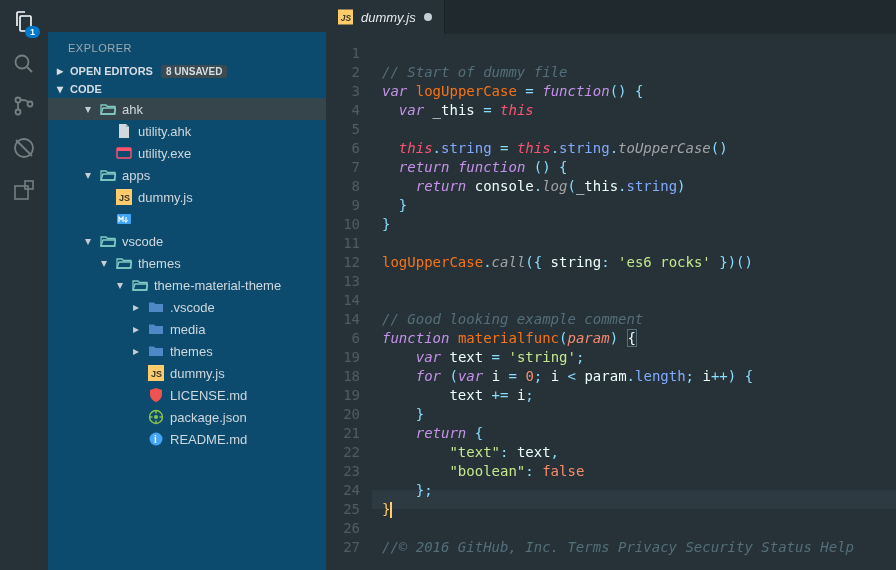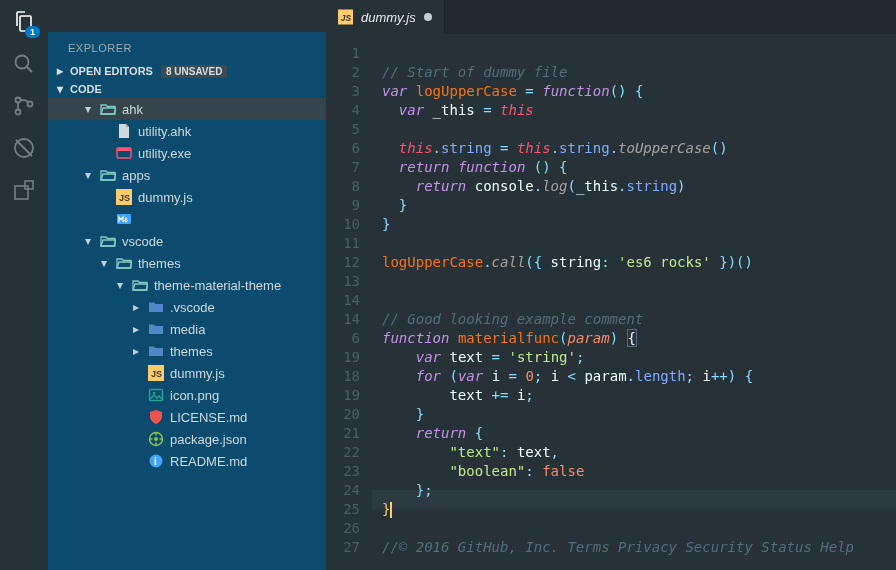--- a/index.html
+++ b/index.html
@@ -254,32 +254,20 @@
             <text x="3" y="12" font-size="9" font-family="sans-serif" font-weight="700" fill="#39362a">JS</text>
           </svg>
         </span>
         <span class="tree-label">dummy.js</span>
       </div>
       <div class="tree-row">
         <span class="indent" style="width:76px"></span>
         <span class="chev" style="visibility:hidden">▸</span>
         <span class="file-icon">
           <svg viewBox="0 0 16 16">
-            <rect x="1.5" y="2.5" width="13" height="11" rx="1" fill="none" stroke="#26a69a" stroke-width="1.3"></rect>
-            <circle cx="6" cy="6" r="1.3" fill="#26a69a"></circle>
-            <path d="M2 12l4-4 3 3 2-2 3 3" stroke="#26a69a" stroke-width="1.3" fill="none"></path>
-          </svg>
-        </span>
-        <span class="tree-label">icon.png</span>
-      </div>
-      <div class="tree-row">
-        <span class="indent" style="width:76px"></span>
-        <span class="chev" style="visibility:hidden">▸</span>
-        <span class="file-icon">
-          <svg viewBox="0 0 16 16">
             <path d="M8 1l6 2v4c0 4-3 7-6 8-3-1-6-4-6-8V3z" fill="#ef5350"></path>
           </svg>
         </span>
         <span class="tree-label">LICENSE.md</span>
       </div>
       <div class="tree-row">
         <span class="indent" style="width:76px"></span>
         <span class="chev" style="visibility:hidden">▸</span>
         <span class="file-icon">
           <svg viewBox="0 0 16 16">

